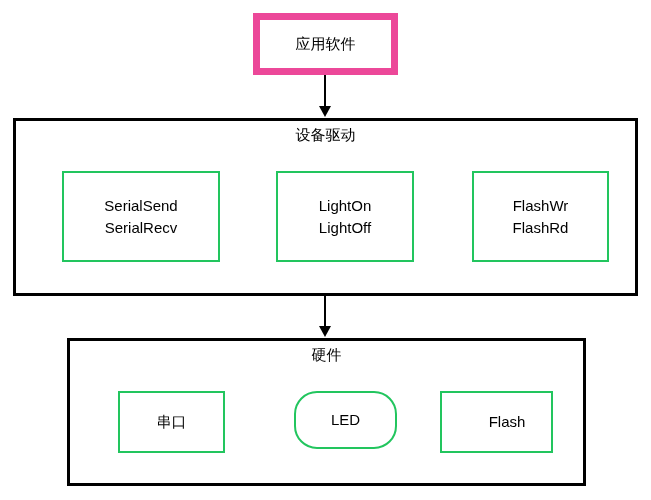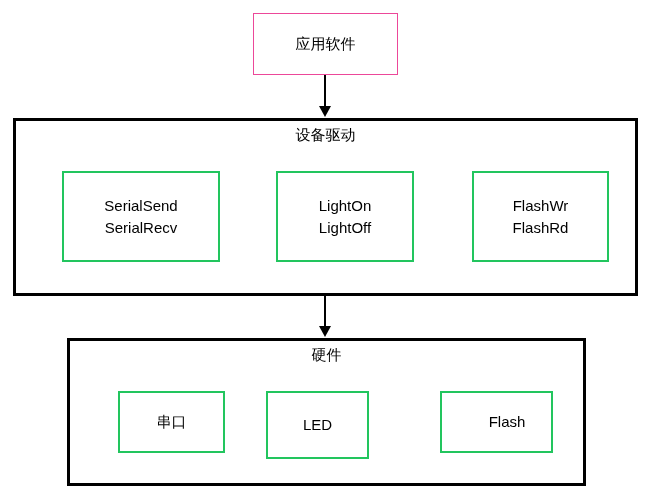--- a/index.html
+++ b/index.html
@@ -19,21 +19,21 @@
     position: absolute;
     box-sizing: border-box;
     background: #ffffff;
     display: flex;
     align-items: center;
     justify-content: center;
     text-align: center;
     font-size: 15px;
     line-height: 22px;
   }
-  .outer-border { border: 1px solid #ec4899; text-align: center; }
+  .outer-border { border: 7px solid #ec4899; text-align: center; }
   .inner-border { border: 2px solid #22c55e; }
   .container {
     position: absolute;
     box-sizing: border-box;
     border: 3px solid #000000;
     background: #ffffff;
   }
   .container-label {
     position: absolute;
     top: 5px;
@@ -70,21 +70,21 @@
   #driver-box-light  { left: 260px; top: 50px; width: 138px; height: 91px; }
   #driver-box-flash  { left: 456px; top: 50px; width: 137px; height: 91px; }
 
   
   #arrow2-shaft { left: 324px; top: 296px; height: 31px; }
   #arrow2-head  { left: 319px; top: 326px; }
 
   
   #hw-container { left: 67px; top: 338px; width: 519px; height: 148px; }
   #hw-box-serial { left: 48px;  top: 50px; width: 107px; height: 62px; }
-  #hw-box-led    { left: 196px; top: 50px; width: 103px; height: 68px; }
+  #hw-box-led    { left: 224px; top: 50px; width: 103px; height: 58px; border-radius: 23px; }
   #hw-box-flash  { left: 370px; top: 50px; width: 113px; height: 62px; padding-left: 21px; }
 </style>
 </head>
 <body>
 
 <div id="app-box" class="box outer-border">
   <span>应用软件</span>
 </div>
 
 <div id="arrow1-shaft" class="arrow-shaft"></div>

